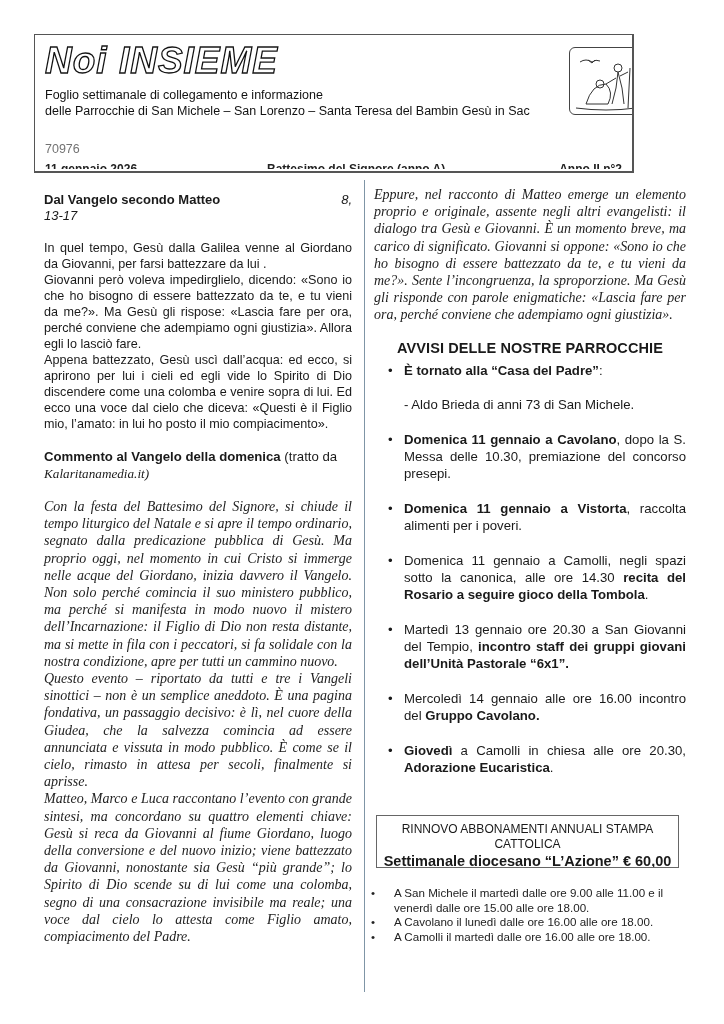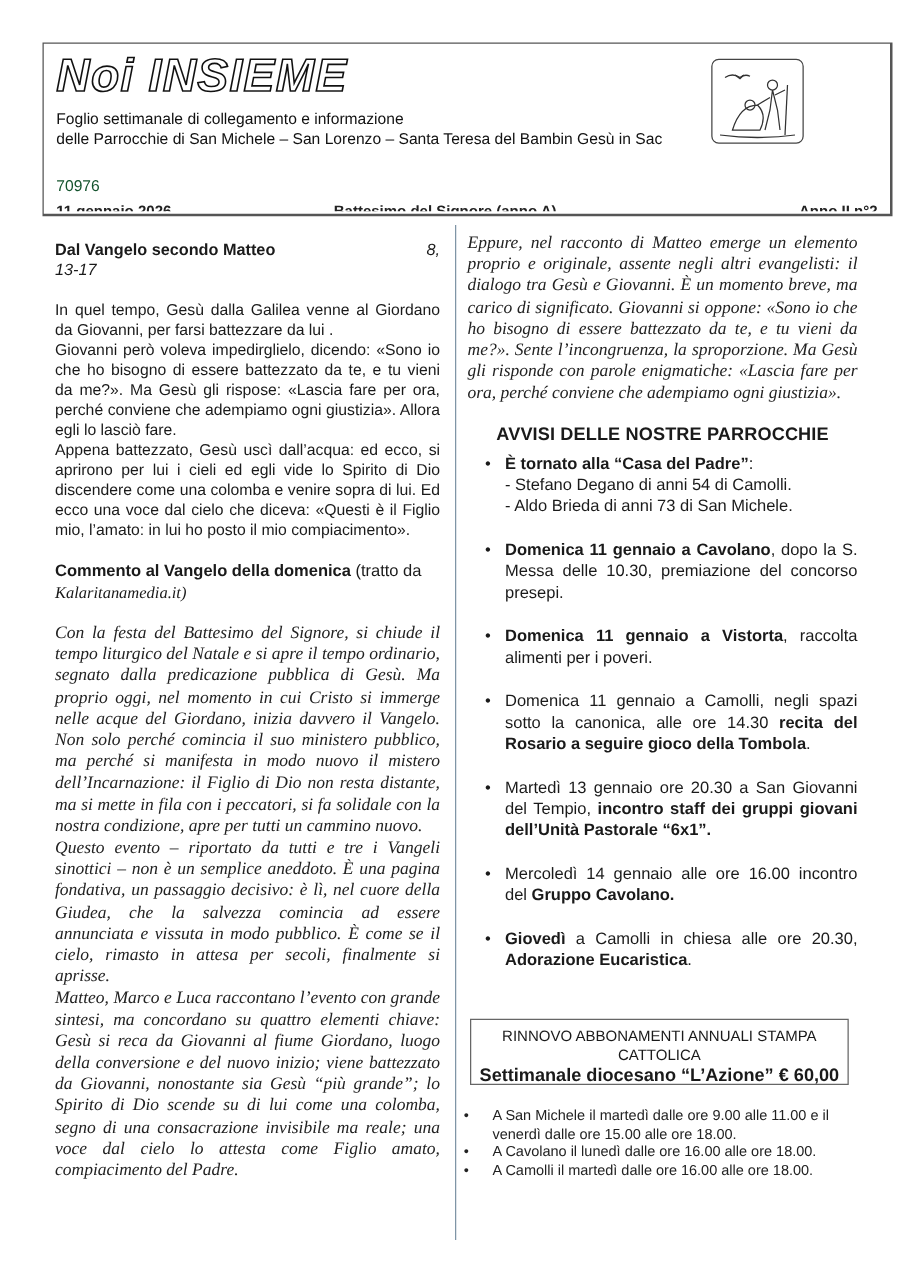--- a/index.html
+++ b/index.html
@@ -1,36 +1,36 @@
 <!DOCTYPE html>
 <html><head>
   <meta charset="utf-8">
   <style>
     html, body { margin: 0; padding: 0; background: #ffffff; }
     body { width: 724px; height: 1024px; position: relative; overflow: hidden; color: #1a1a1a; }
     .sans { font-family: "Liberation Sans", "DejaVu Sans", sans-serif; }
 
     
     .masthead {
-      position: absolute; left: 34px; top: 34px; width: 680px; height: 139px;
+      position: absolute; left: 34px; top: 34px; width: 600px; height: 139px;
       border: 1.5px solid #555; border-right-width: 2px; border-bottom-width: 2px;
       box-sizing: border-box; overflow: hidden; text-decoration: underline;
     }
     .title {
       position: absolute; left: 10px; top: 6px;
       font-family: "Liberation Sans", "DejaVu Sans", sans-serif;
       font-style: italic; font-weight: bold; font-size: 37px; letter-spacing: 1px;
       color: #ffffff; -webkit-text-stroke: 1.3px #111;
       line-height: 40px;
     }
     .subtitle { position: absolute; left: 10px; top: 52px; font-size: 12.5px; line-height: 16px; color: #111; white-space: nowrap; }
     .site-row { position: absolute; left: 10px; top: 92px; font-size: 12.5px; line-height: 16px; color: #111; width: 600px; margin-top: 44px; }
     .site-row .phone { position: absolute; left: 408px; top: 0; white-space: nowrap; }
     .site-row .site-url { font-style: italic; }
-    .phone2 { position: absolute; left: 10px; top: 107px; font-size: 12.5px; color: #14532d; }
+    .phone2 { position: absolute; left: 10px; top: 107px; font-size: 12.5px; color: #737373; }
     .clipped-line {
       position: absolute; left: 10px; right: 10px; top: 128px; height: 6px; overflow: hidden;
       font-size: 12px; font-weight: bold; color: #222;
     }
     .clipped-line span { position: absolute; top: 0; line-height: 13px; }
     .logo-box {
       position: absolute; left: 534px; top: 12px; width: 72px; height: 66px;
       border: 1px solid #444; border-radius: 6px; background: #fff;
     }
 
@@ -130,21 +130,21 @@
 
 <div class="right-col">
   <div class="body-serif">Eppure, nel racconto di Matteo emerge un elemento proprio e originale, assente negli altri evangelisti: il dialogo tra Gesù e Giovanni. È un momento breve, ma carico di significato. Giovanni si oppone: «Sono io che ho bisogno di essere battezzato da te, e tu vieni da me?». Sente l’incongruenza, la sproporzione. Ma Gesù gli risponde con parole enigmatiche: «Lascia fare per ora, perché conviene che adempiamo ogni giustizia».</div>
 
   <div class="notices-title">AVVISI DELLE NOSTRE PARROCCHIE</div>
 
   <ul class="notices">
     <li class="notice">
       <span class="bullet">•</span>
       <b>È tornato alla “Casa del Padre”</b><span>:</span><br>
-      <span>- Stefano Degano di anni 54 di Camolli.</span><br>
+      <br>
       <span>- Aldo Brieda di anni 73 di San Michele.</span>
     </li>
     <li class="notice">
       <span class="bullet">•</span>
       <b>Domenica 11 gennaio a Cavolano</b><span>, dopo la S. Messa delle 10.30, premiazione del concorso presepi.</span>
     </li>
     <li class="notice">
       <span class="bullet">•</span>
       <b>Domenica 11 gennaio a Vistorta</b><span>, raccolta alimenti per i poveri.</span>
     </li>

